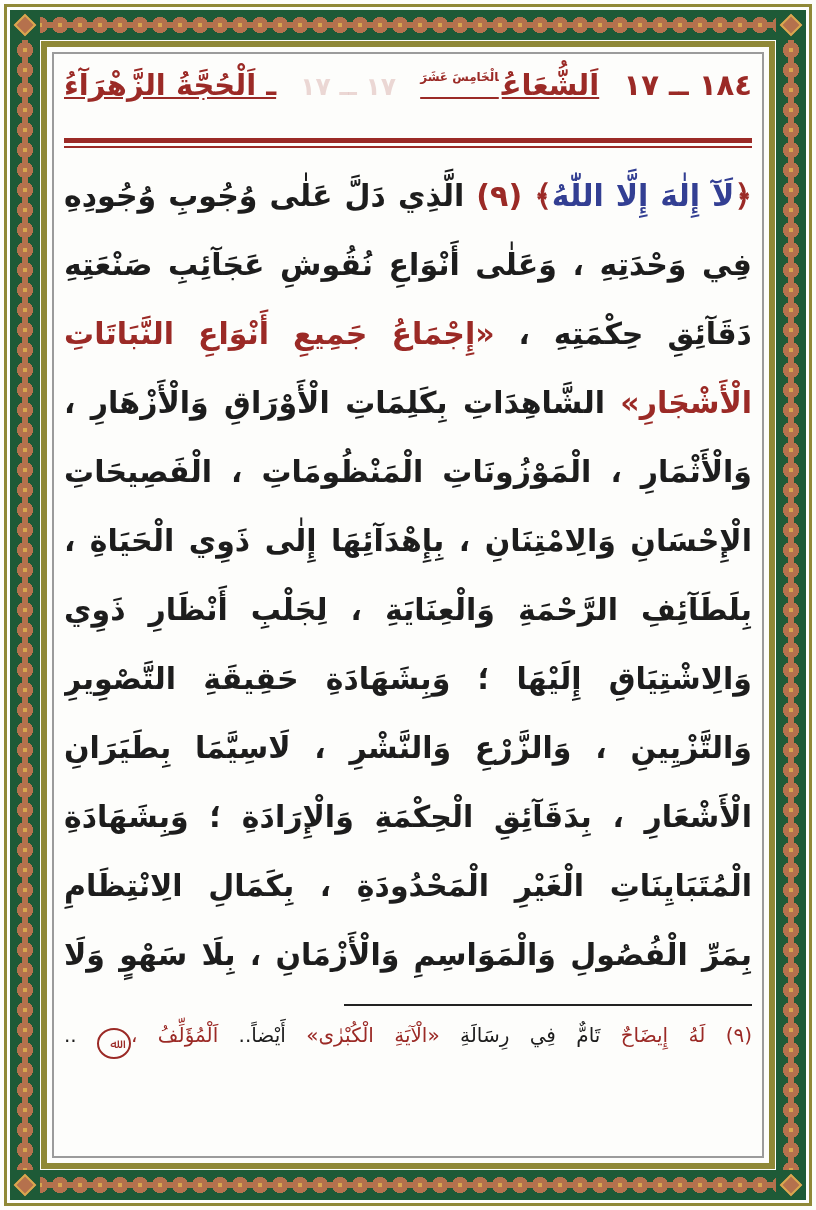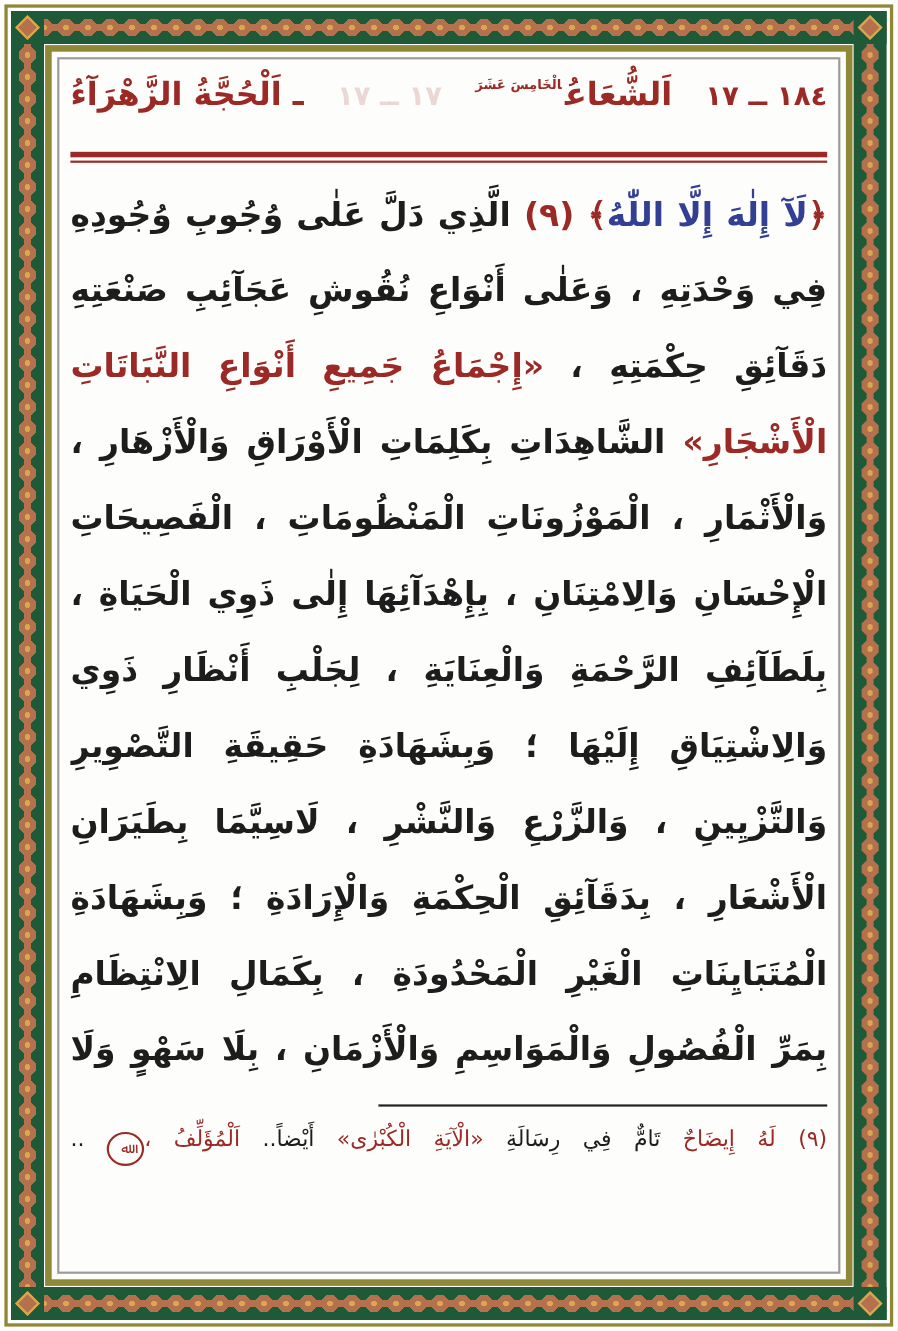--- a/index.html
+++ b/index.html
@@ -40,22 +40,22 @@
   .gray-frame{position:absolute; inset:52px; border:2px solid var(--gray);}
   
   .content{
     position:absolute; inset:54px; padding:6px 8px 0 8px;
     direction:rtl; text-align:right;
   }
   .header{
     display:flex; justify-content:space-between; align-items:baseline;
     height:56px; padding:8px 2px 0 2px;
   }
-  .hdr-num{font-size:25px; font-weight:bold; color:var(--red); white-space:nowrap;}
-  .hdr-title{font-size:29px; font-weight:bold; color:var(--red); white-space:nowrap;}
+  .hdr-num{font-size:29px; font-weight:bold; color:var(--red); white-space:nowrap;}
+  .hdr-title{font-size:29px; font-weight:bold; color:var(--red); white-space:nowrap;text-decoration:underline;}
   .hdr-sup{font-size:12px; font-weight:bold; color:var(--red); vertical-align:14px; margin-right:3px;}
   .hdr-bleed{font-size:25px; font-weight:bold; color:var(--bleed); white-space:nowrap;text-align:center;}
   .header-rule{margin:14px 2px 0 2px; border-top:5px solid var(--red);}
   .header-rule::after{content:""; display:block; height:2px; background:var(--red); margin-top:3px;}
   .body{margin-top:14px; padding:0 2px;}
   .body-line{
     height:69px; line-height:67px; font-size:30px; font-weight:bold;
     color:var(--black); text-align:justify; text-align-last:justify;
     overflow:hidden;
   }

